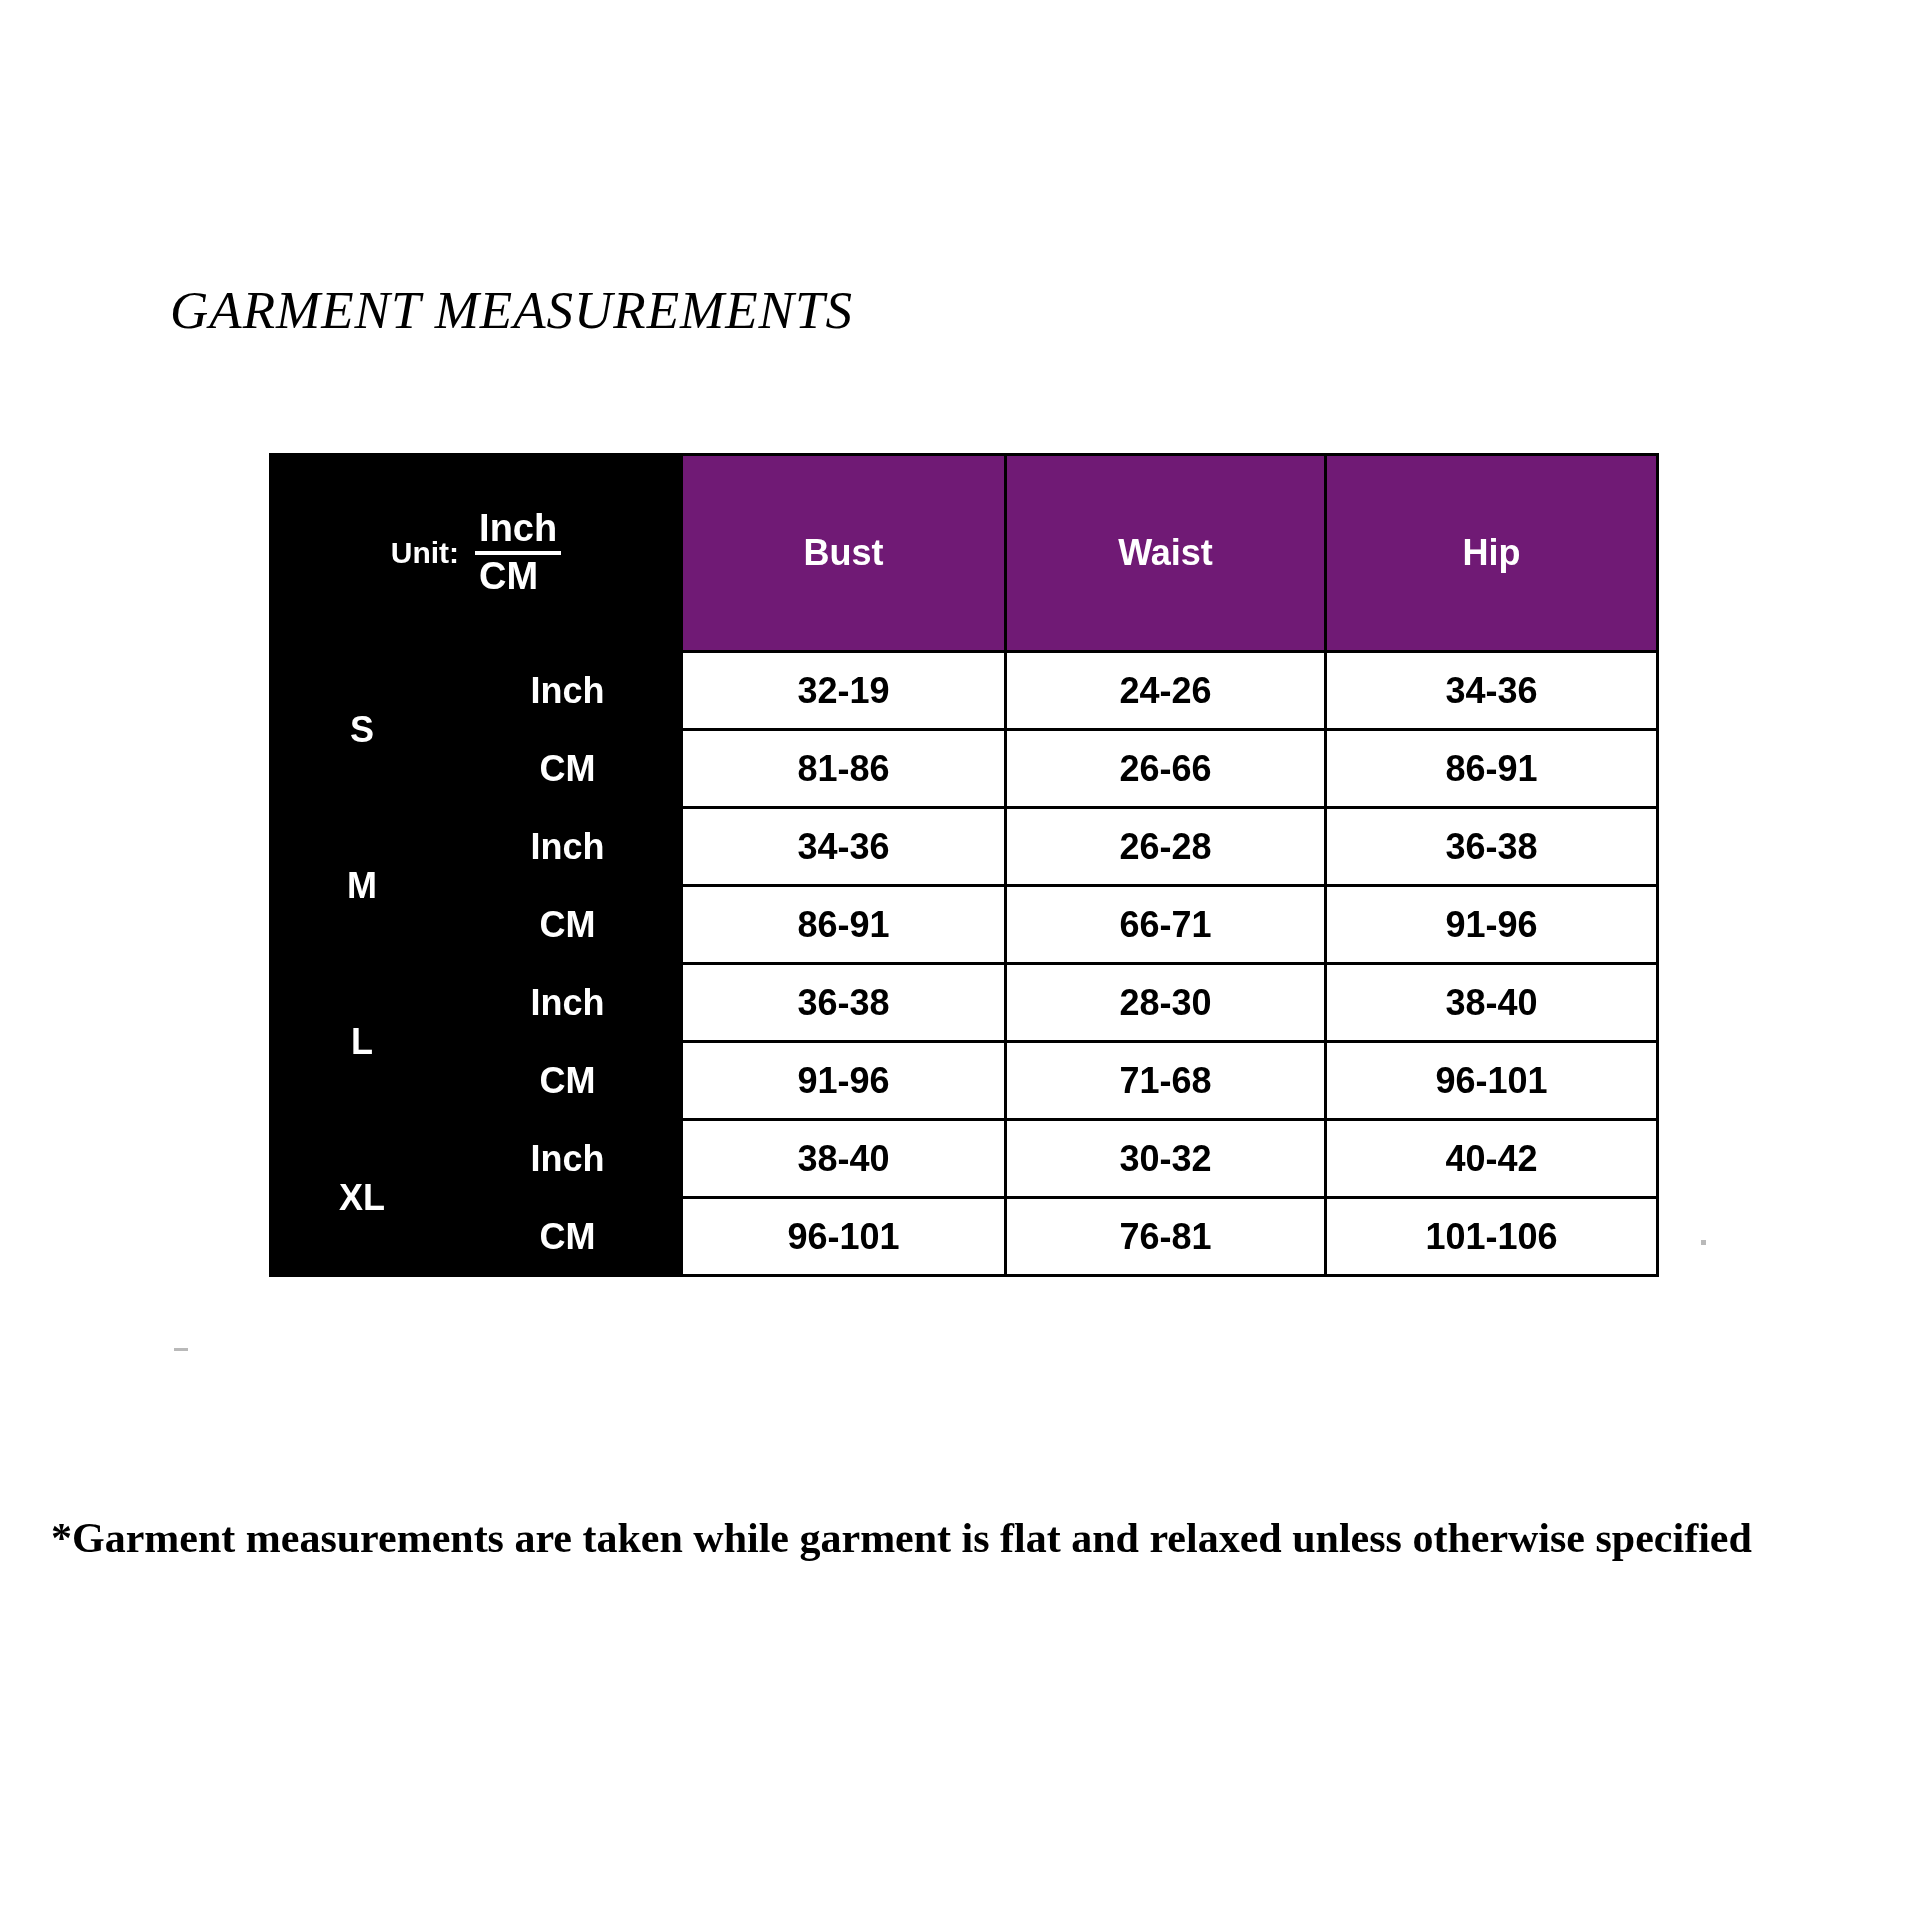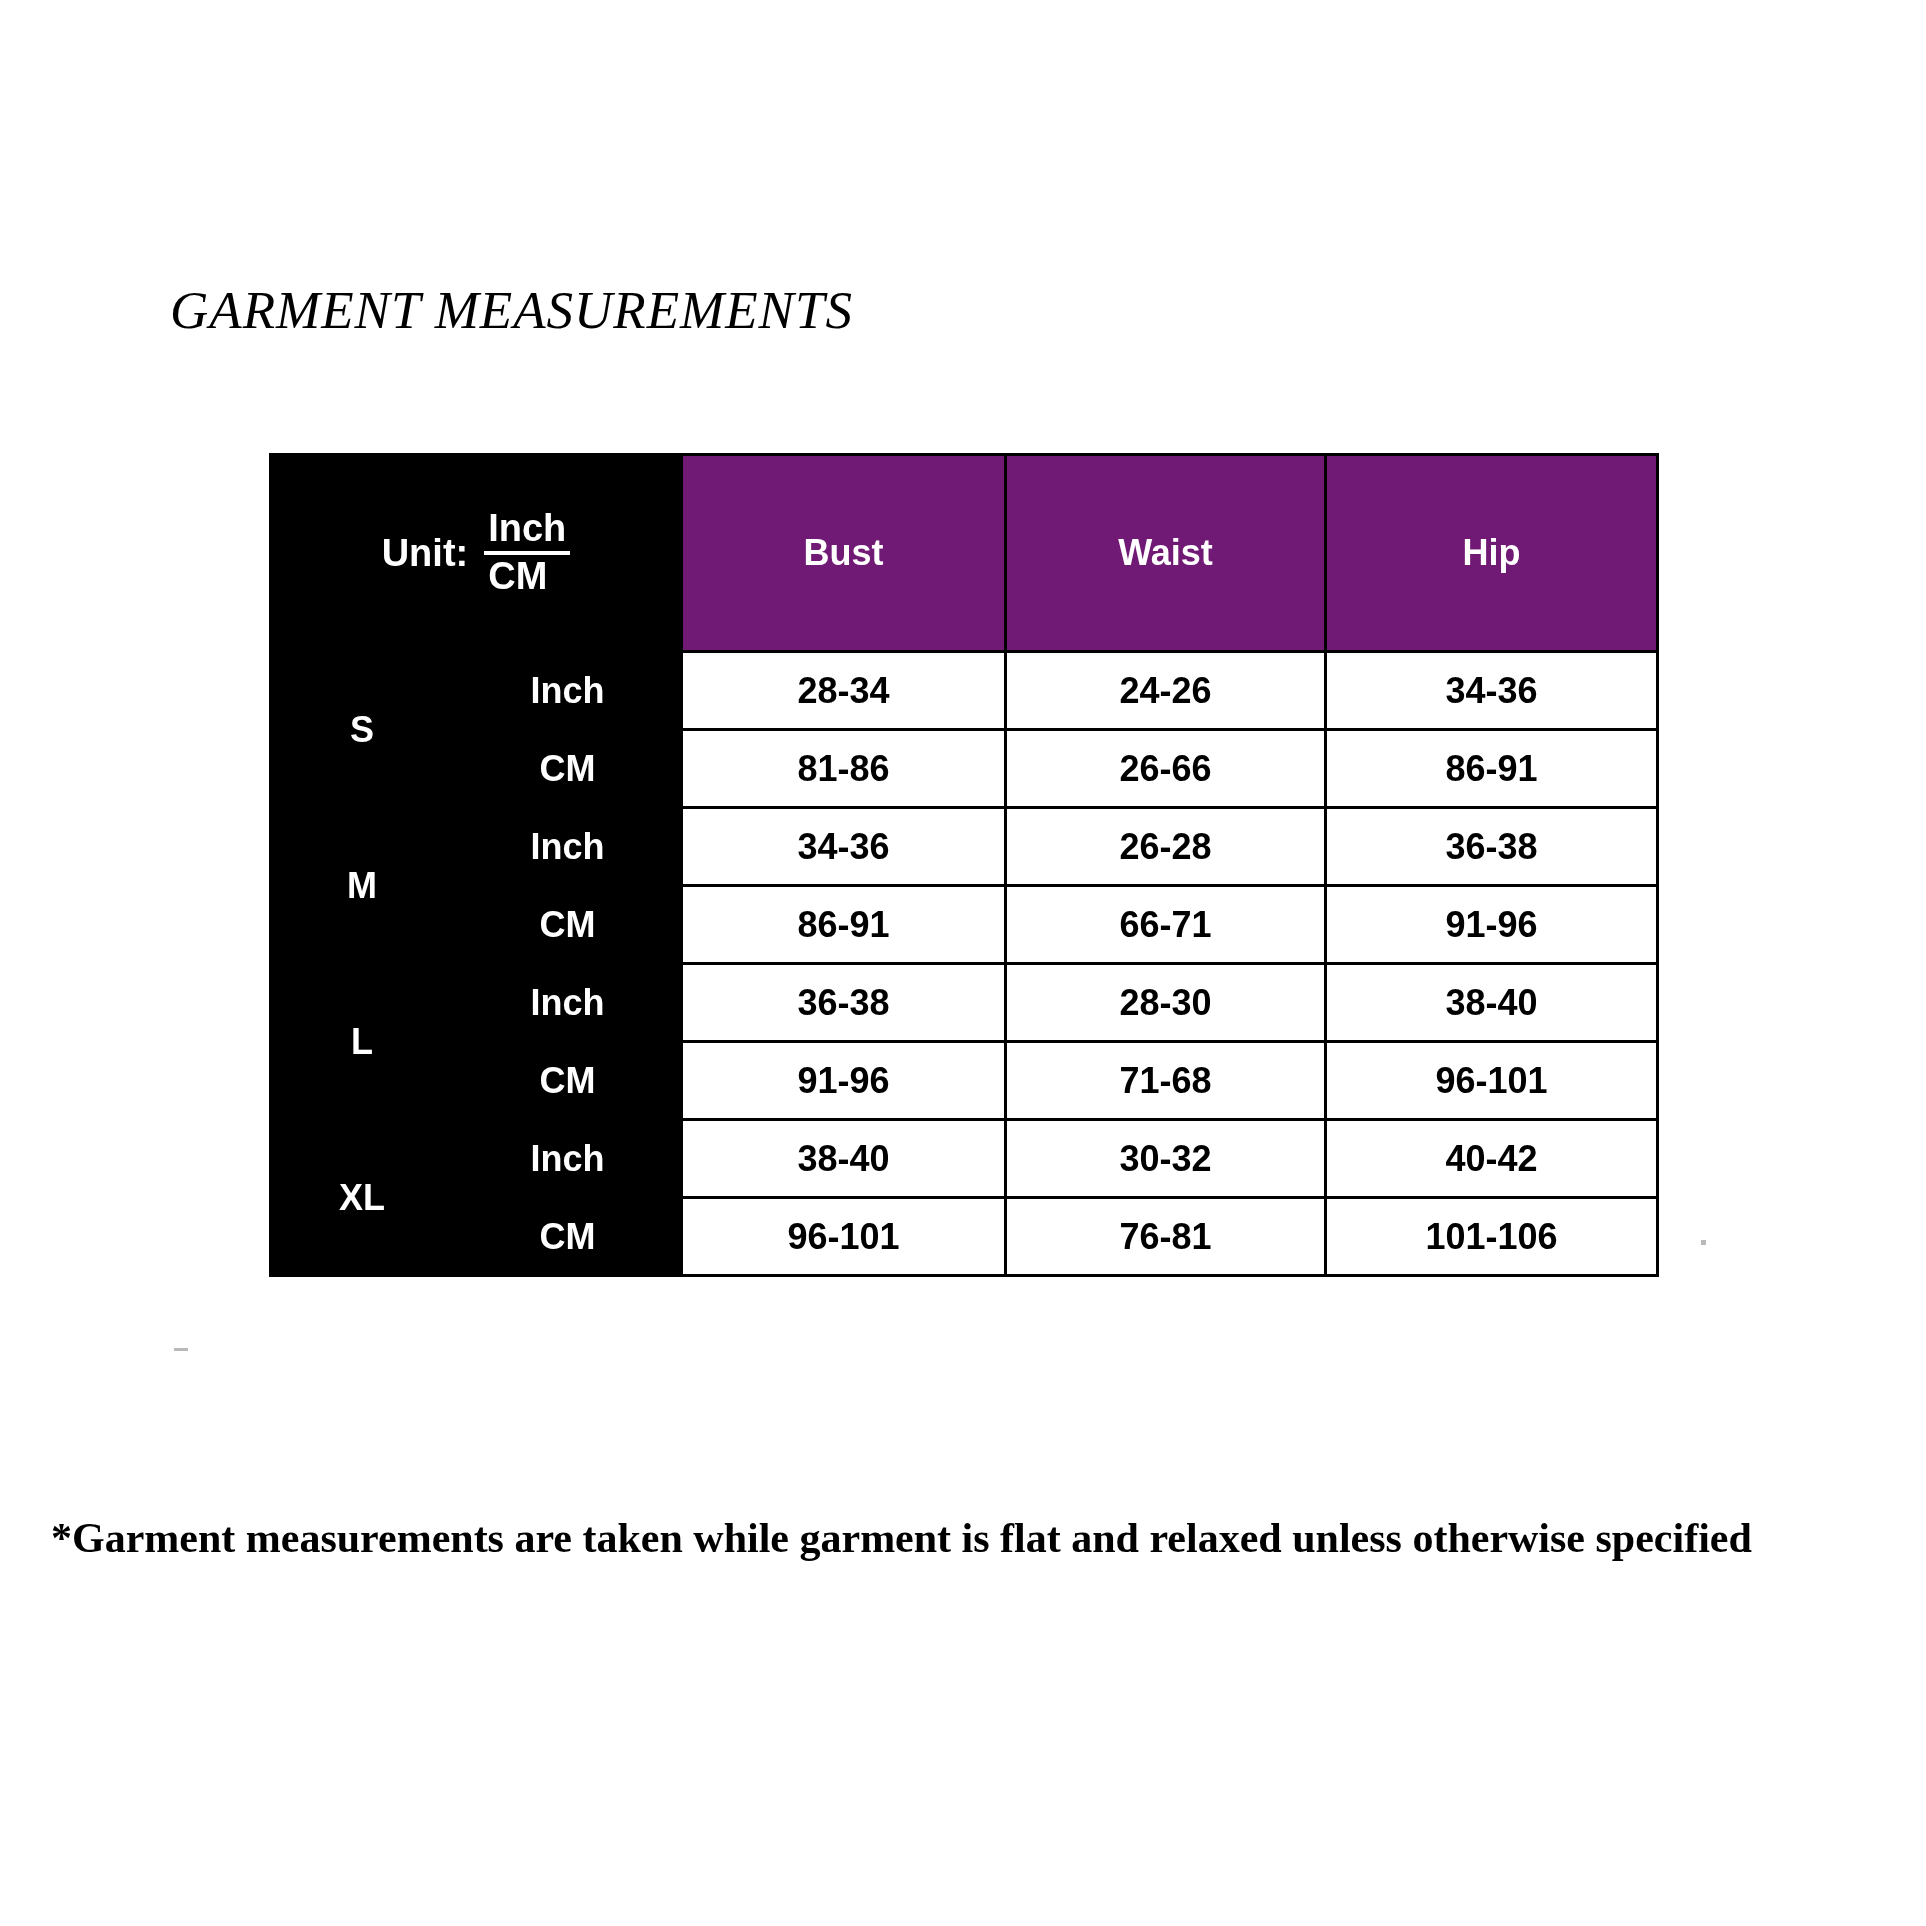--- a/index.html
+++ b/index.html
@@ -78,21 +78,21 @@
     height: 194px;
   }
   .unit-cell {
     display: flex;
     align-items: center;
     justify-content: center;
     gap: 16px;
     height: 194px;
   }
   .unit-label {
-    font-size: 38px;
+    font-size: 30px;
     color: #ffffff;
     font-weight: bold;
   }
   .frac {
     display: inline-block;
     text-align: left;
     line-height: 1.05;
   }
   .frac .num {
     display: block;
@@ -179,21 +179,21 @@
             </div>
           </td>
           <td class="hdr">Bust</td>
           <td class="hdr">Waist</td>
           <td class="hdr">Hip</td>
         </tr>
 
         <tr>
           <td class="size-label" rowspan="2">S</td>
           <td class="unit-sub">Inch</td>
-          <td class="val">28-34</td>
+          <td class="val">32-19</td>
           <td class="val">24-26</td>
           <td class="val">34-36</td>
         </tr>
         <tr>
           <td class="unit-sub">CM</td>
           <td class="val">81-86</td>
           <td class="val">26-66</td>
           <td class="val">86-91</td>
         </tr>
 

